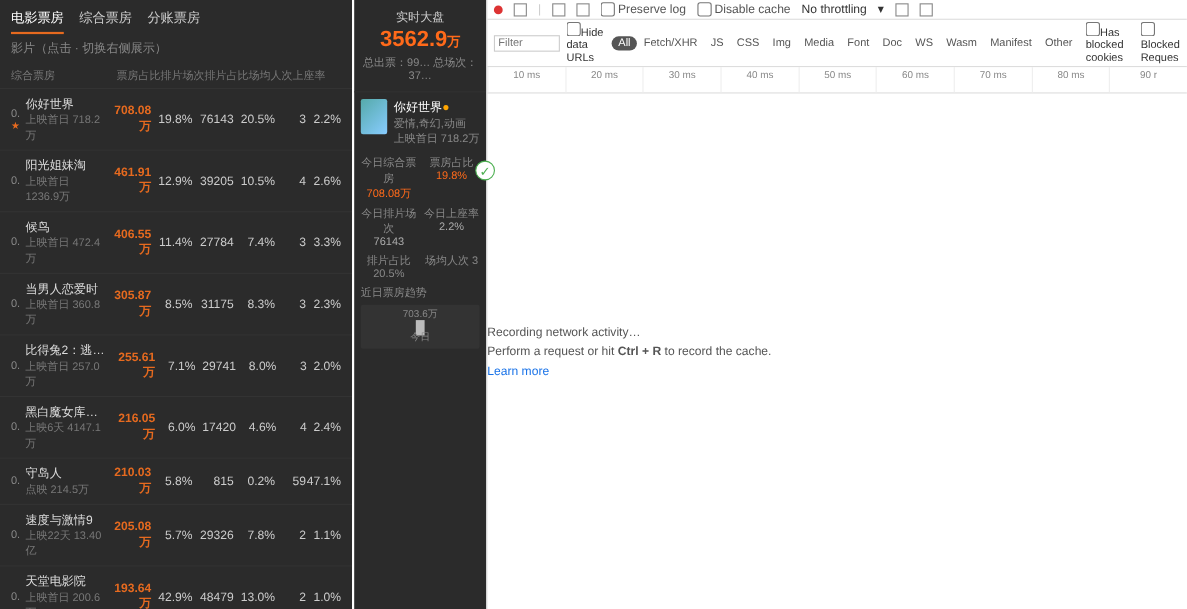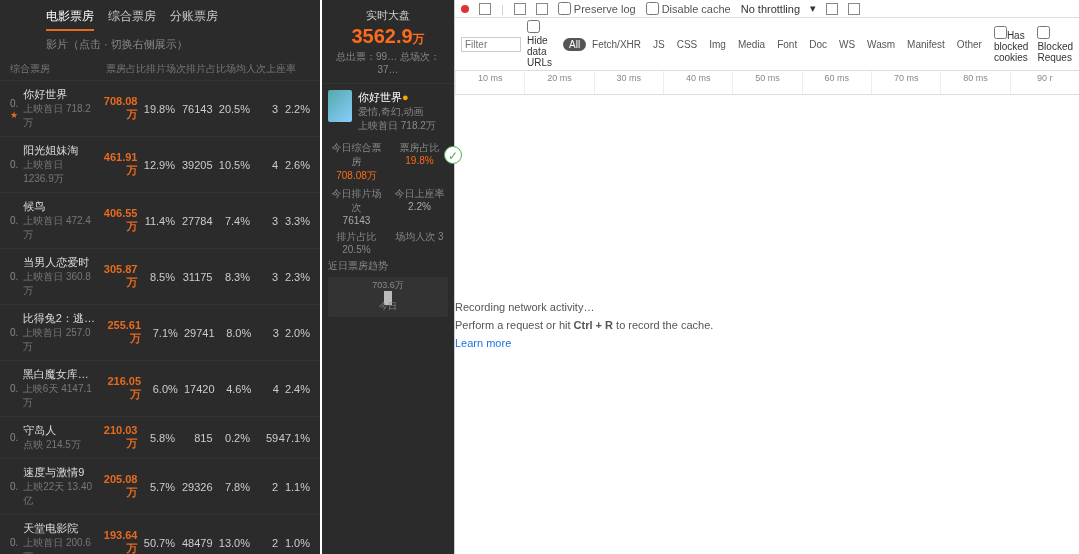--- a/index.html
+++ b/index.html
@@ -1,19 +1,19 @@
 <!DOCTYPE html>
 <html><head>
 <meta charset="utf-8">
 <style>
 * { margin: 0; padding: 0; box-sizing: border-box; }
 body { font-family: -apple-system, "Helvetica Neue", Arial, sans-serif; font-size: 11px; background: #fff; display: flex; height: 554px; overflow: hidden; }
 .dark-panel { background: #2b2b2b; color: #999; }
 .left { width: 320px; display: flex; flex-direction: column; }
-.left-top { padding: 8px 10px 6px; margin-left: 36px; }
+.left-top { padding: 8px 10px 6px; }
 .tabs { display: flex; gap: 14px; font-size: 12px; color: #ccc; margin-bottom: 6px; }
 .tab { cursor: pointer; padding-bottom: 4px; }
 .tab.active { color: #fff; border-bottom: 2px solid #e66a1f; }
 .hint { font-size: 11px; color: #888; line-height: 1.4; }
 .headers { display: flex; font-size: 10px; color: #777; padding: 4px 10px; gap: 0; }
 .headers span:nth-child(1){width:90px}
 .headers span:nth-child(2){width:46px;text-align:right}
 .headers span:nth-child(3){width:40px;text-align:right}
 .headers span:nth-child(4){width:40px;text-align:right}
 .headers span:nth-child(5){width:40px;text-align:right}
@@ -21,21 +21,21 @@
 .headers span:nth-child(7){width:34px;text-align:right}
 .rows { flex: 1; overflow-y: auto; }
 .row { display: flex; align-items: center; padding: 6px 10px; border-top: 1px solid #333; font-size: 11px; }
 .rank { width: 14px; color: #888; font-size: 10px; }
 .title-cell { width: 76px; }
 .title-cell .tname { color: #ddd; font-size: 11px; white-space: nowrap; overflow: hidden; text-overflow: ellipsis; }
 .title-cell .sub { color: #777; font-size: 10px; }
 .val { text-align: right; color: #ccc; }
 .val.orange { color: #e66a1f; font-weight: 600; }
 .v1{width:46px}.v2{width:40px}.v3{width:40px}.v4{width:40px}.v5{width:30px}.v6{width:34px}
-.mid { width: 132px; margin-left: 2px; display: flex; flex-direction: column; }
+.mid { width: 120px; margin-left: 2px; display: flex; flex-direction: column; }
 .mid-top { text-align: center; padding: 8px 6px; border-bottom: 1px solid #333; }
 .mid-top .lbl { color: #ccc; font-size: 11px; }
 .mid-top .big { color: #ff6a1a; font-size: 20px; font-weight: 600; margin: 2px 0; }
 .mid-top .sm { color: #888; font-size: 10px; }
 .card { padding: 6px; position: relative; }
 .card-hdr { display: flex; gap: 6px; }
 .poster { width: 24px; height: 32px; background: linear-gradient(135deg,#5aa,#8cf); border-radius: 2px; }
 .card-hdr .info .nm { color: #fff; font-size: 11px; }
 .card-hdr .info .tags { color: #888; font-size: 10px; }
 .card-hdr .info .rel { color: #888; font-size: 10px; }
@@ -192,21 +192,21 @@
   <div class="val v5">2</div>
   <div class="val v6">1.1%</div>
       </div>
       <div class="row">
         <div class="rank">0.</div>
   <div class="title-cell">
           <div class="tname">天堂电影院</div>
           <div class="sub">上映首日 200.6万</div>
         </div>
   <div class="val orange v1">193.64万</div>
-  <div class="val v2">50.7%</div>
+  <div class="val v2">42.9%</div>
   <div class="val v3">48479</div>
   <div class="val v4">13.0%</div>
   <div class="val v5">2</div>
   <div class="val v6">1.0%</div>
       </div>
     </div>
 </div>
 
 <div class="mid dark-panel">
   <div class="mid-top">

